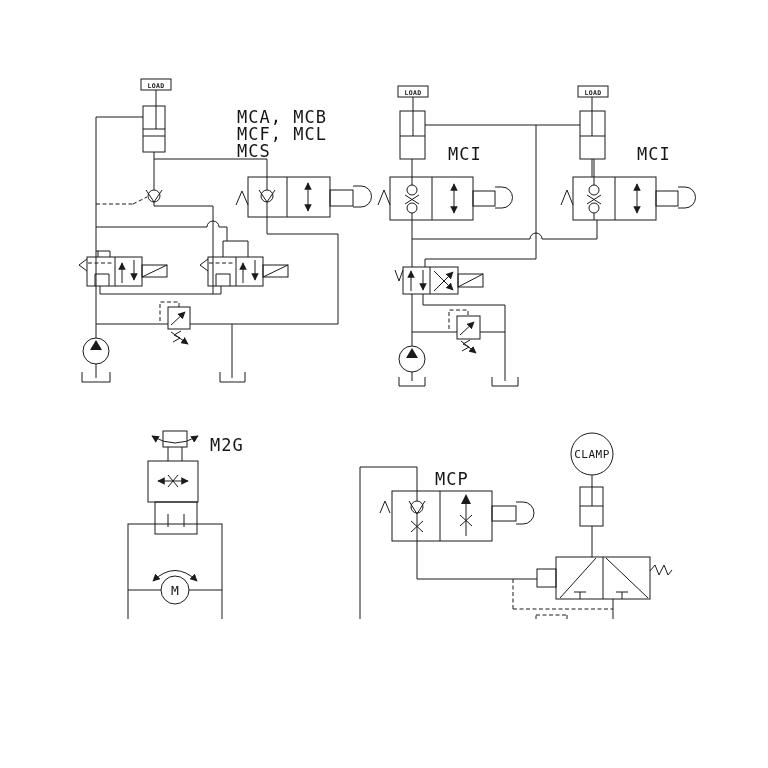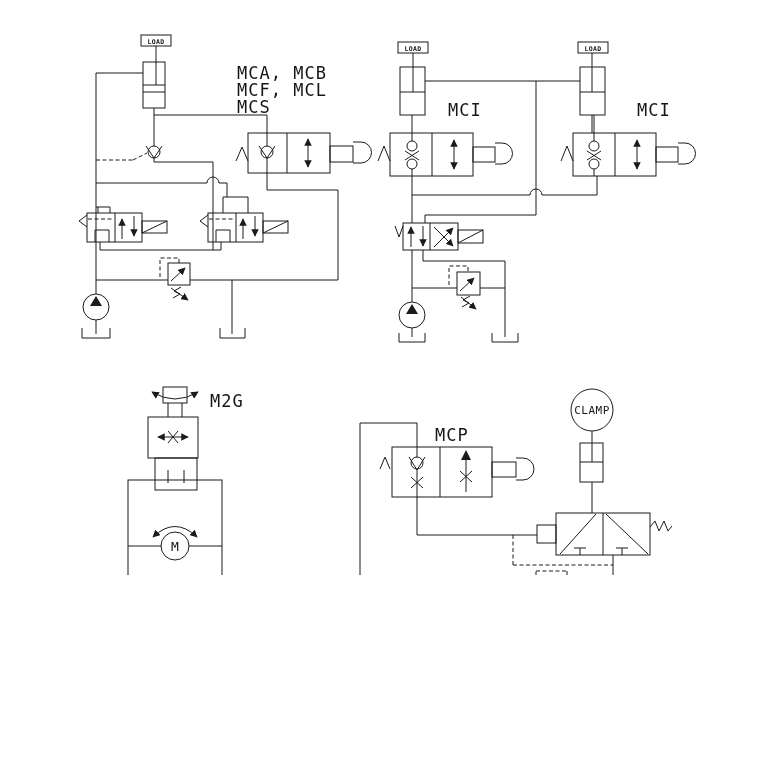--- a/index.html
+++ b/index.html
@@ -1,16 +1,16 @@
 <!DOCTYPE html>
 <html><head>
 <meta charset="utf-8">
 <style>
   html,body { margin:0; padding:0; background:#ffffff; }
-  #stage { position:relative; width:768px; height:575px; background:#ffffff; overflow:hidden; }
+  #stage { position:relative; width:768px; height:575px; background:#ffffff; overflow:hidden;margin-top:44px; }
   svg { display:block; }
   .ln path, .ln line, .ln rect, .ln circle, .ln polyline, .ln ellipse {
     fill:none; stroke:#1b1b1b; stroke-width:1; stroke-linecap:butt; stroke-linejoin:miter;
   }
   .fil { fill:#1b1b1b; stroke:none; }
   .dsh { stroke-dasharray:4 2.5; }
   text { fill:#161616; stroke:none; font-family:"DejaVu Sans Mono", monospace; }
   .big { font-size:17px; letter-spacing:1px; }
   .tiny { font-size:6.5px; letter-spacing:0.3px; font-weight:bold; }
   .med { font-size:11px; letter-spacing:0.5px; }

